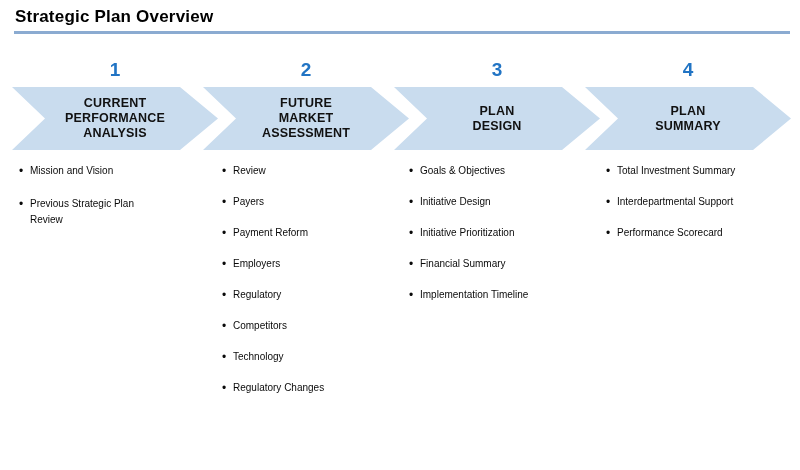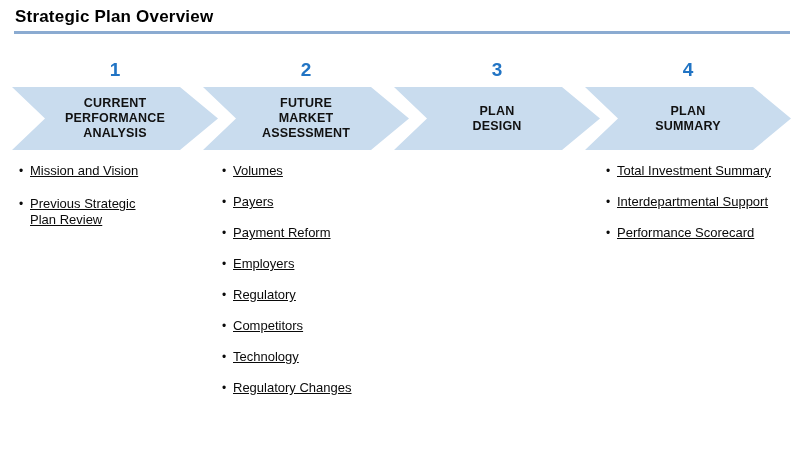--- a/index.html
+++ b/index.html
@@ -73,25 +73,24 @@
     margin: 13px 0 0 0;
     padding: 0;
   }
   .step-1 .bullets { margin-left: 6px;  width: 125px; }
   .step-2 .bullets { margin-left: 18px; width: 180px; }
   .step-3 .bullets { margin-left: 14px; width: 185px; }
   .step-4 .bullets { margin-left: 20px; width: 185px; }
   .bullets li {
     position: relative;
     padding-left: 12px;
-    font-size: 13px;
+    font-size: 10px;
     line-height: 16px;
     color: #0a0a0a;
     margin-bottom: 15px;
-    text-decoration: underline;
   }
   .step-1 .bullets li { margin-bottom: 17px; }
   .bullets li::before {
     content: "\2022";
     position: absolute;
     left: 1px;
     top: 0;
     font-size: 12px;
     color: #0a0a0a;
   }
@@ -122,39 +121,46 @@
   <div class="step step-2">
     <div class="step-number">2</div>
     <div class="chevron">
       <div class="chevron-label">
         <span>FUTURE</span>
         <span>MARKET</span>
         <span>ASSESSMENT</span>
       </div>
     </div>
     <ul class="bullets">
-      <li>Volumes</li>
+      <li>Review</li>
       <li>Payers</li>
       <li>Payment Reform</li>
       <li>Employers</li>
       <li>Regulatory</li>
       <li>Competitors</li>
       <li>Technology</li>
       <li>Regulatory Changes</li>
     </ul>
   </div>
 
   <div class="step step-3">
     <div class="step-number">3</div>
     <div class="chevron">
       <div class="chevron-label">
         <span>PLAN</span>
         <span>DESIGN</span>
       </div>
     </div>
+    <ul class="bullets">
+      <li>Goals &amp; Objectives</li>
+      <li>Initiative Design</li>
+      <li>Initiative Prioritization</li>
+      <li>Financial Summary</li>
+      <li>Implementation Timeline</li>
+    </ul>
   </div>
 
   <div class="step step-4">
     <div class="step-number">4</div>
     <div class="chevron">
       <div class="chevron-label">
         <span>PLAN</span>
         <span>SUMMARY</span>
       </div>
     </div>

